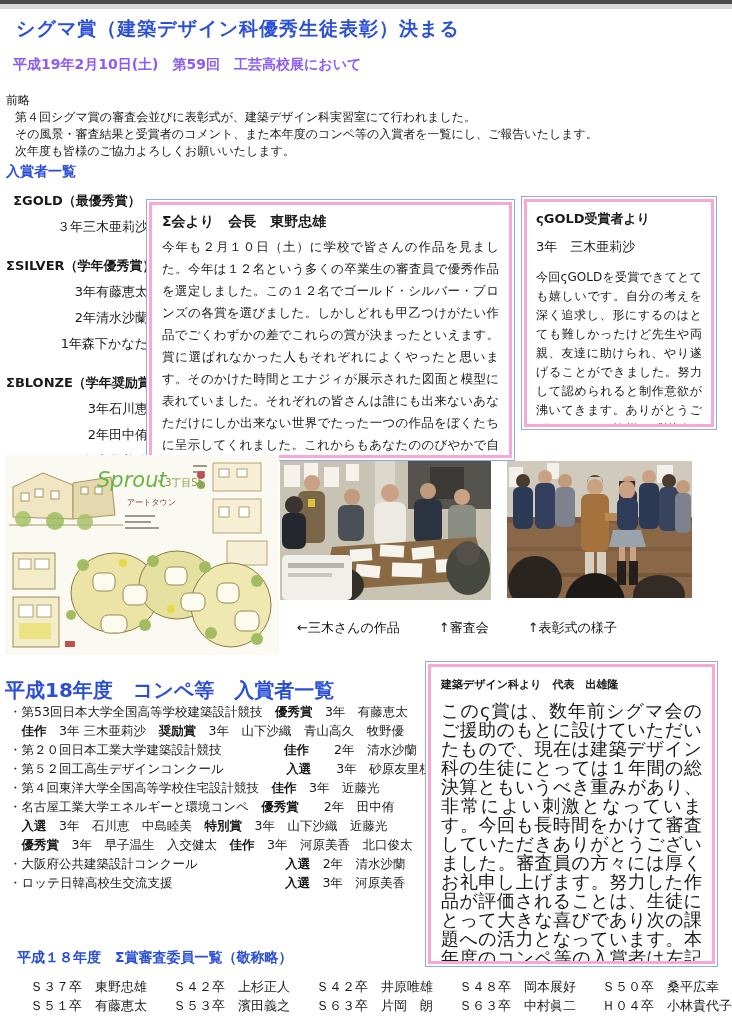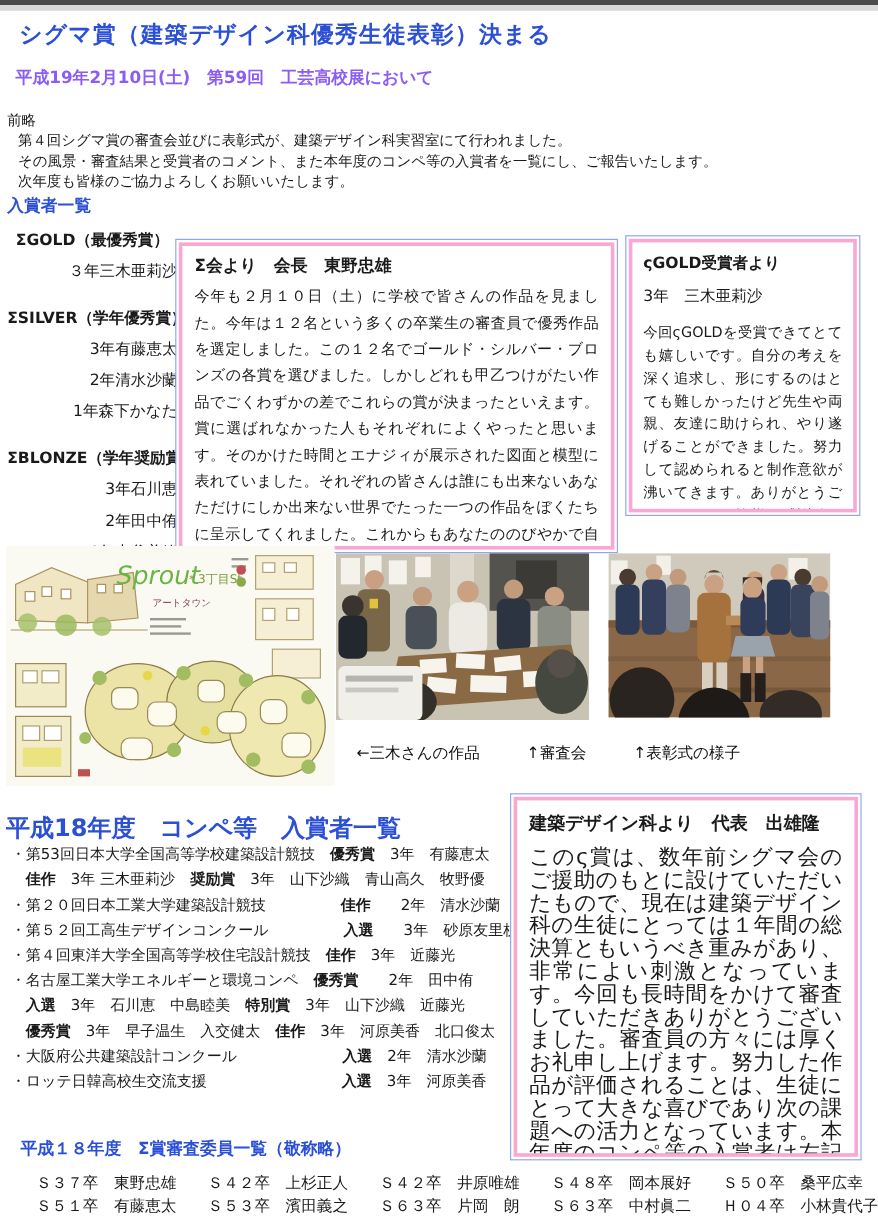--- a/index.html
+++ b/index.html
@@ -34,34 +34,34 @@
     border:3px solid #f9a8d4; box-shadow:0 0 0 2px #fff, 0 0 0 3px #93a7e8;
     overflow:hidden; }
   .box-chairman { left:149px; top:202px; width:363px; height:256px; padding:8px 10px; }
   .box-chairman .box-title { font-size:14px; font-weight:bold; margin-bottom:5px; }
   .box-chairman .box-body { font-size:12.5px; line-height:22px; text-align:justify; }
   .box-gold { left:524px; top:199px; width:190px; height:228px; padding:8px 9px; }
   .box-gold .box-title { font-size:13px; font-weight:bold; }
   .box-gold .box-winner { font-size:13px; margin-top:10px; }
   .box-gold .box-body { font-size:12px; line-height:19px; margin-top:12px; text-align:justify; }
   .box-dept { left:428px; top:664px; width:287px; height:300px; padding:10px; }
-  .box-dept .box-title { font-size:15px; font-weight:bold; margin-bottom:9px; }
+  .box-dept .box-title { font-size:11px; font-weight:bold; margin-bottom:9px; }
   .box-dept .box-body { font-size:18px; line-height:19px; text-align:justify; }
 
   .photo { position:absolute; display:block; }
   .photo-artwork { left:5px; top:455px; }
   .photo-judging { left:280px; top:461px; }
   .photo-ceremony { left:507px; top:461px; }
   .photo-caption { position:absolute; left:297px; top:619px; font-size:13px; color:#111; white-space:pre; }
 
   .comp-heading { position:absolute; left:5px; top:677px;
     font-size:20px; font-weight:bold; color:#2b50d6; }
   .comp-list { position:absolute; left:9px; top:702px; width:430px; font-size:12.5px; }
   .comp-line { line-height:19px; white-space:nowrap; }
-  .comp-line .b { font-weight:bold;font-family:Liberation Mono, monospace; }
+  .comp-line .b { font-weight:bold; }
 
   .committee-heading { position:absolute; left:17px; top:949px;
     font-size:14px; font-weight:bold; color:#2b50d6; }
   .committee-rows { position:absolute; left:30px; top:977px; width:695px; font-size:13px; }
   .cm-row { display:grid; grid-template-columns:repeat(5,143px); line-height:19px; }
   .cm-entry { white-space:nowrap; }
   .cm-cls { display:inline-block; margin-right:13px; }
 </style>
 </head>
 <body>

